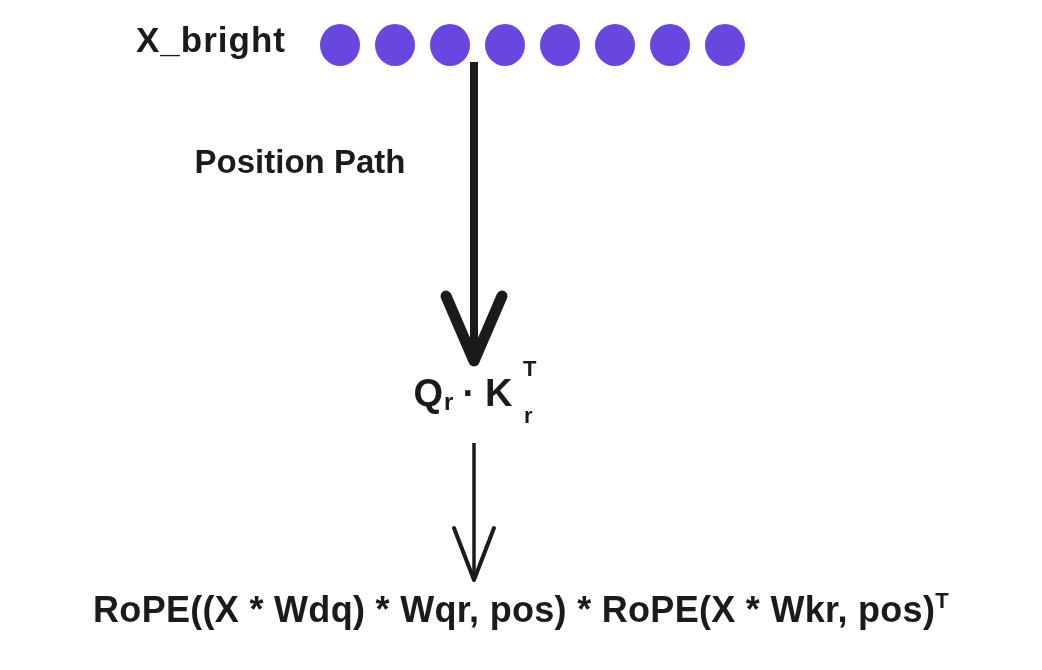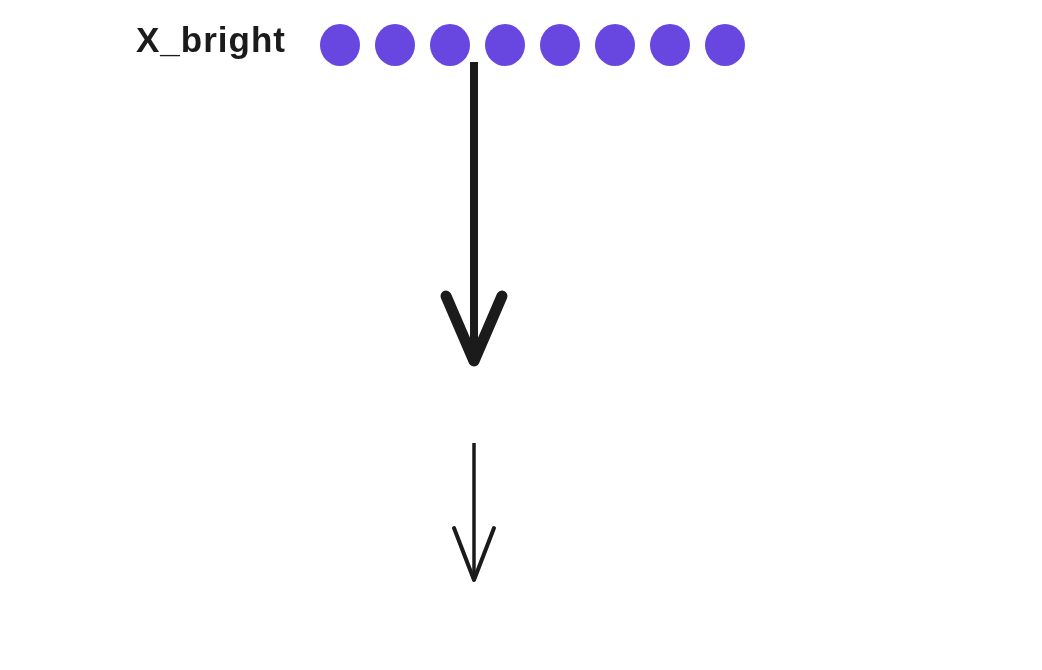--- a/index.html
+++ b/index.html
@@ -128,22 +128,25 @@
       <div class="dot" style="background: rgb(104, 71, 224);"></div>
       <div class="dot" style="background: rgb(104, 71, 224);"></div>
     </div>
 
   <svg class="arrow arrow-thick" width="80" height="320" viewBox="0 0 80 320">
     <line x1="40" y1="4" x2="40" y2="298" stroke="#1b1b1b" stroke-width="8"></line>
     <path d="M 12 238 L 40 303 L 68 238" fill="none" stroke="#1b1b1b" stroke-width="11" stroke-linecap="round" stroke-linejoin="round"></path>
   </svg>
 
   <div class="path-label">
+    <div>Position Path</div>
   </div>
 
+  <div class="qk"><span>Q</span><span class="q-sub">r</span><span class="mid-dot">·</span><span class="k-wrap"><span>K</span><span class="k-sup">T</span><span class="k-sub">r</span></span></div>
 
   <svg class="arrow arrow-thin" width="60" height="145" viewBox="0 0 60 145">
     <line x1="30" y1="3" x2="30" y2="138" stroke="#1b1b1b" stroke-width="3.5"></line>
     <path d="M 10 88 L 30 140 L 50 88" fill="none" stroke="#1b1b1b" stroke-width="4" stroke-linecap="round" stroke-linejoin="round"></path>
   </svg>
 
+  <div class="rope"><span>RoPE((X * Wdq) * Wqr, pos) * RoPE(X * Wkr, pos)</span><span class="rope-sup">T</span></div>
 
 </div>
 
 </body></html>

